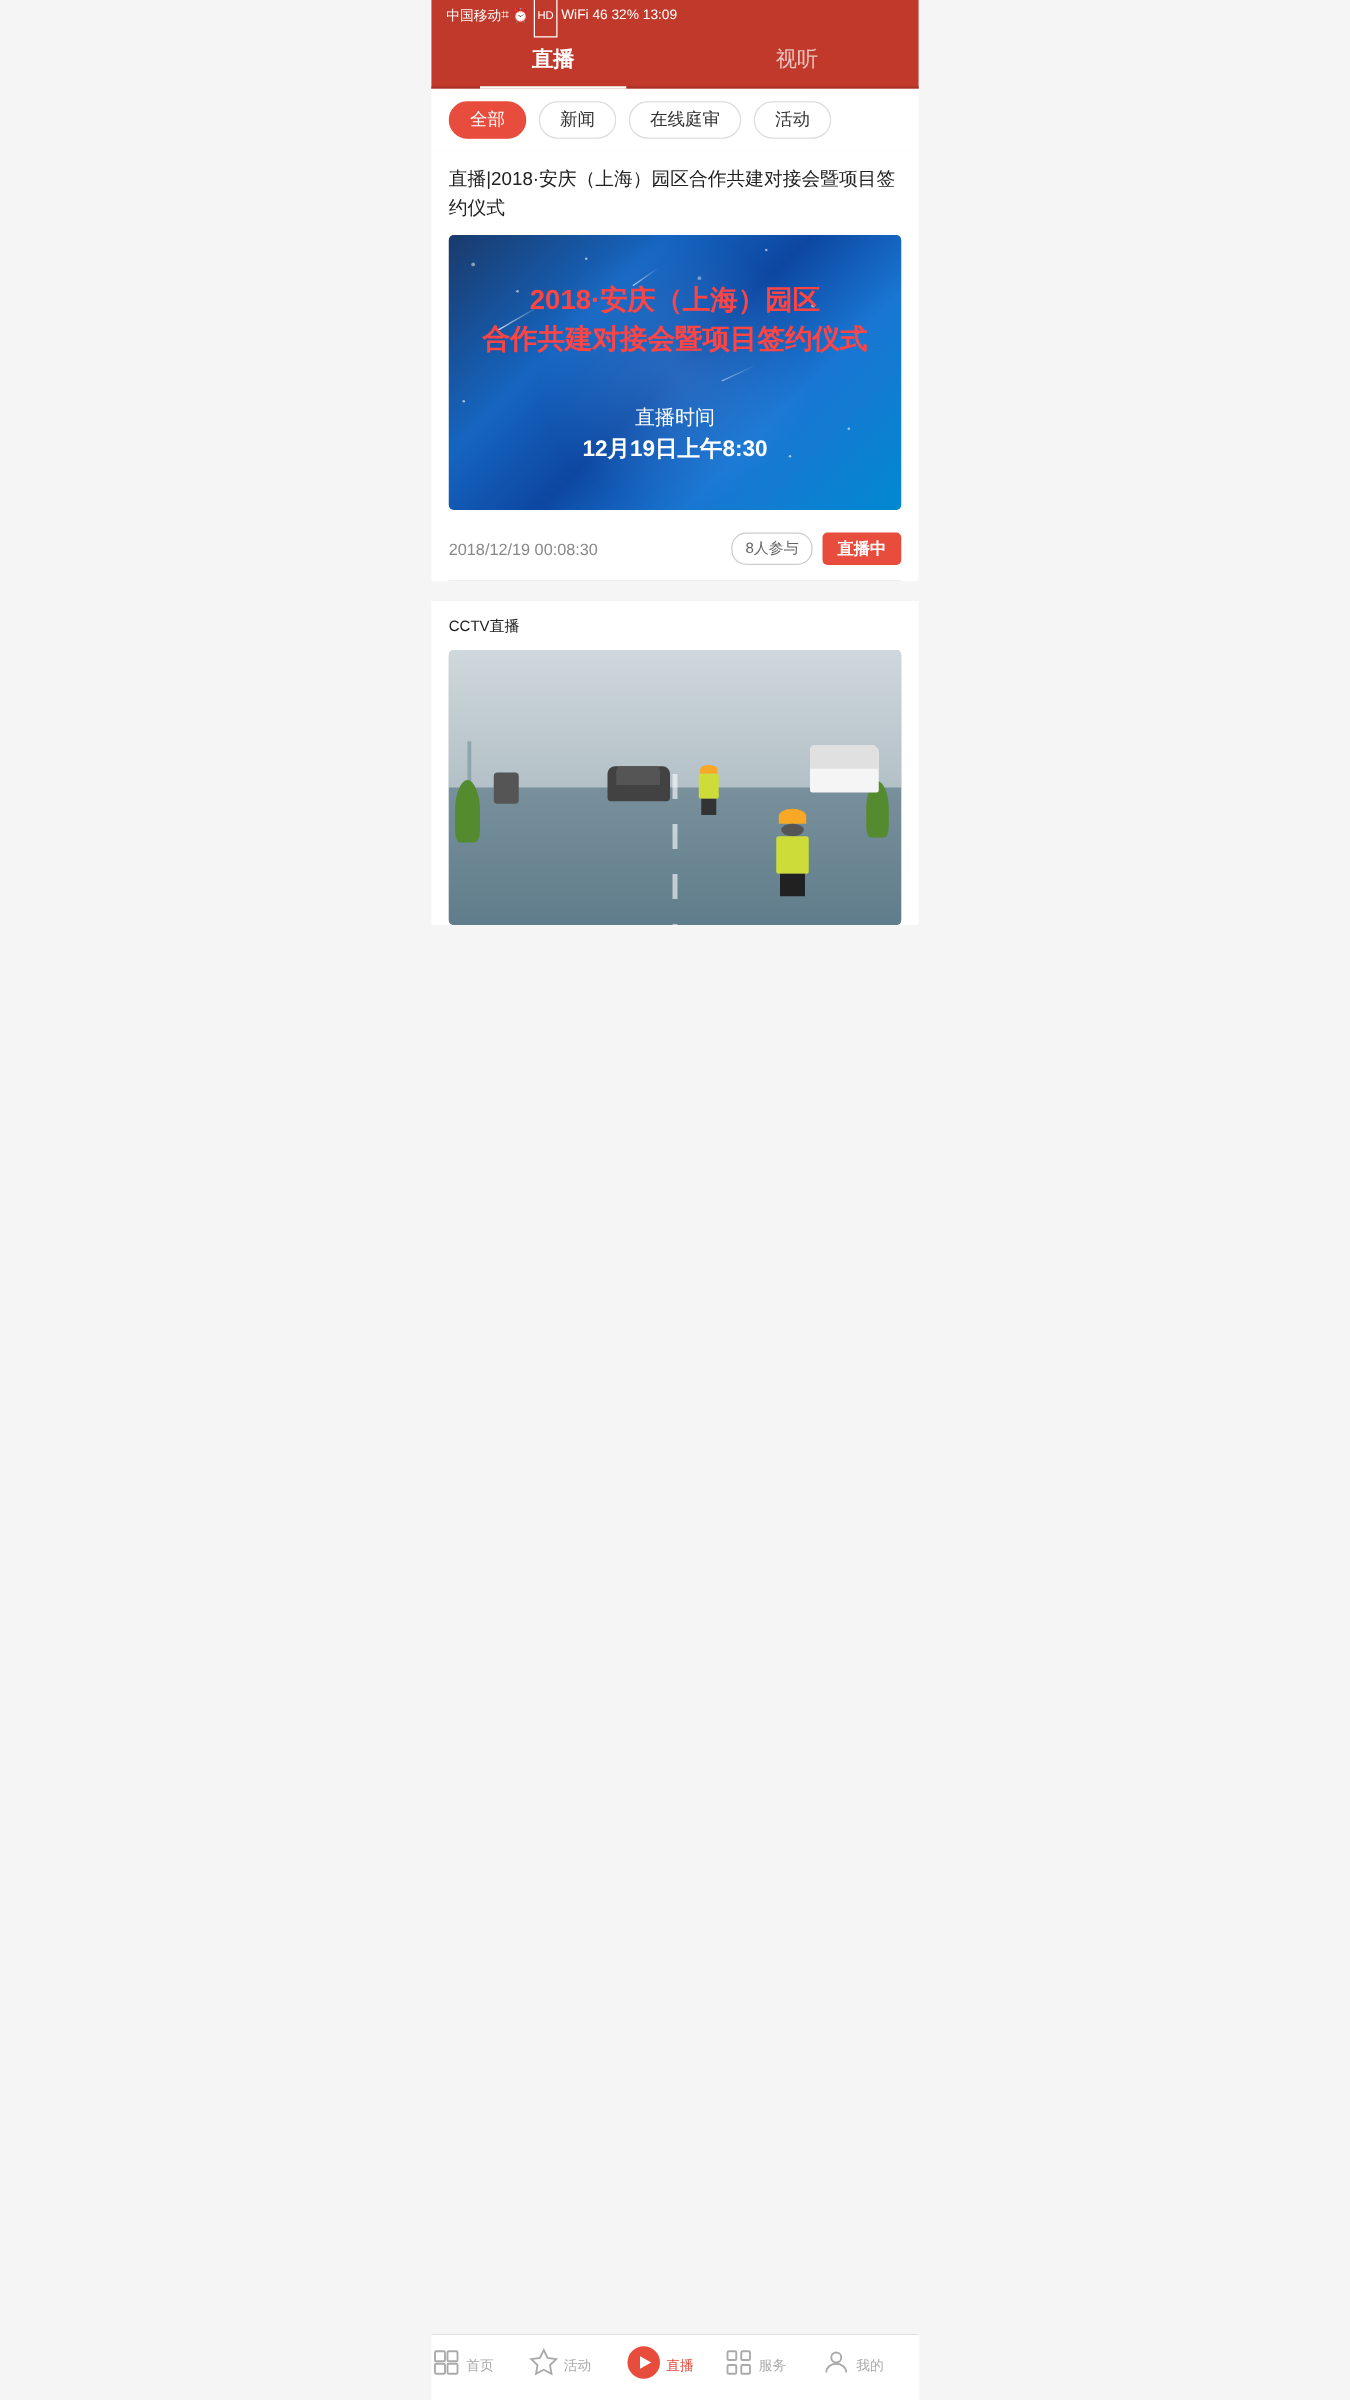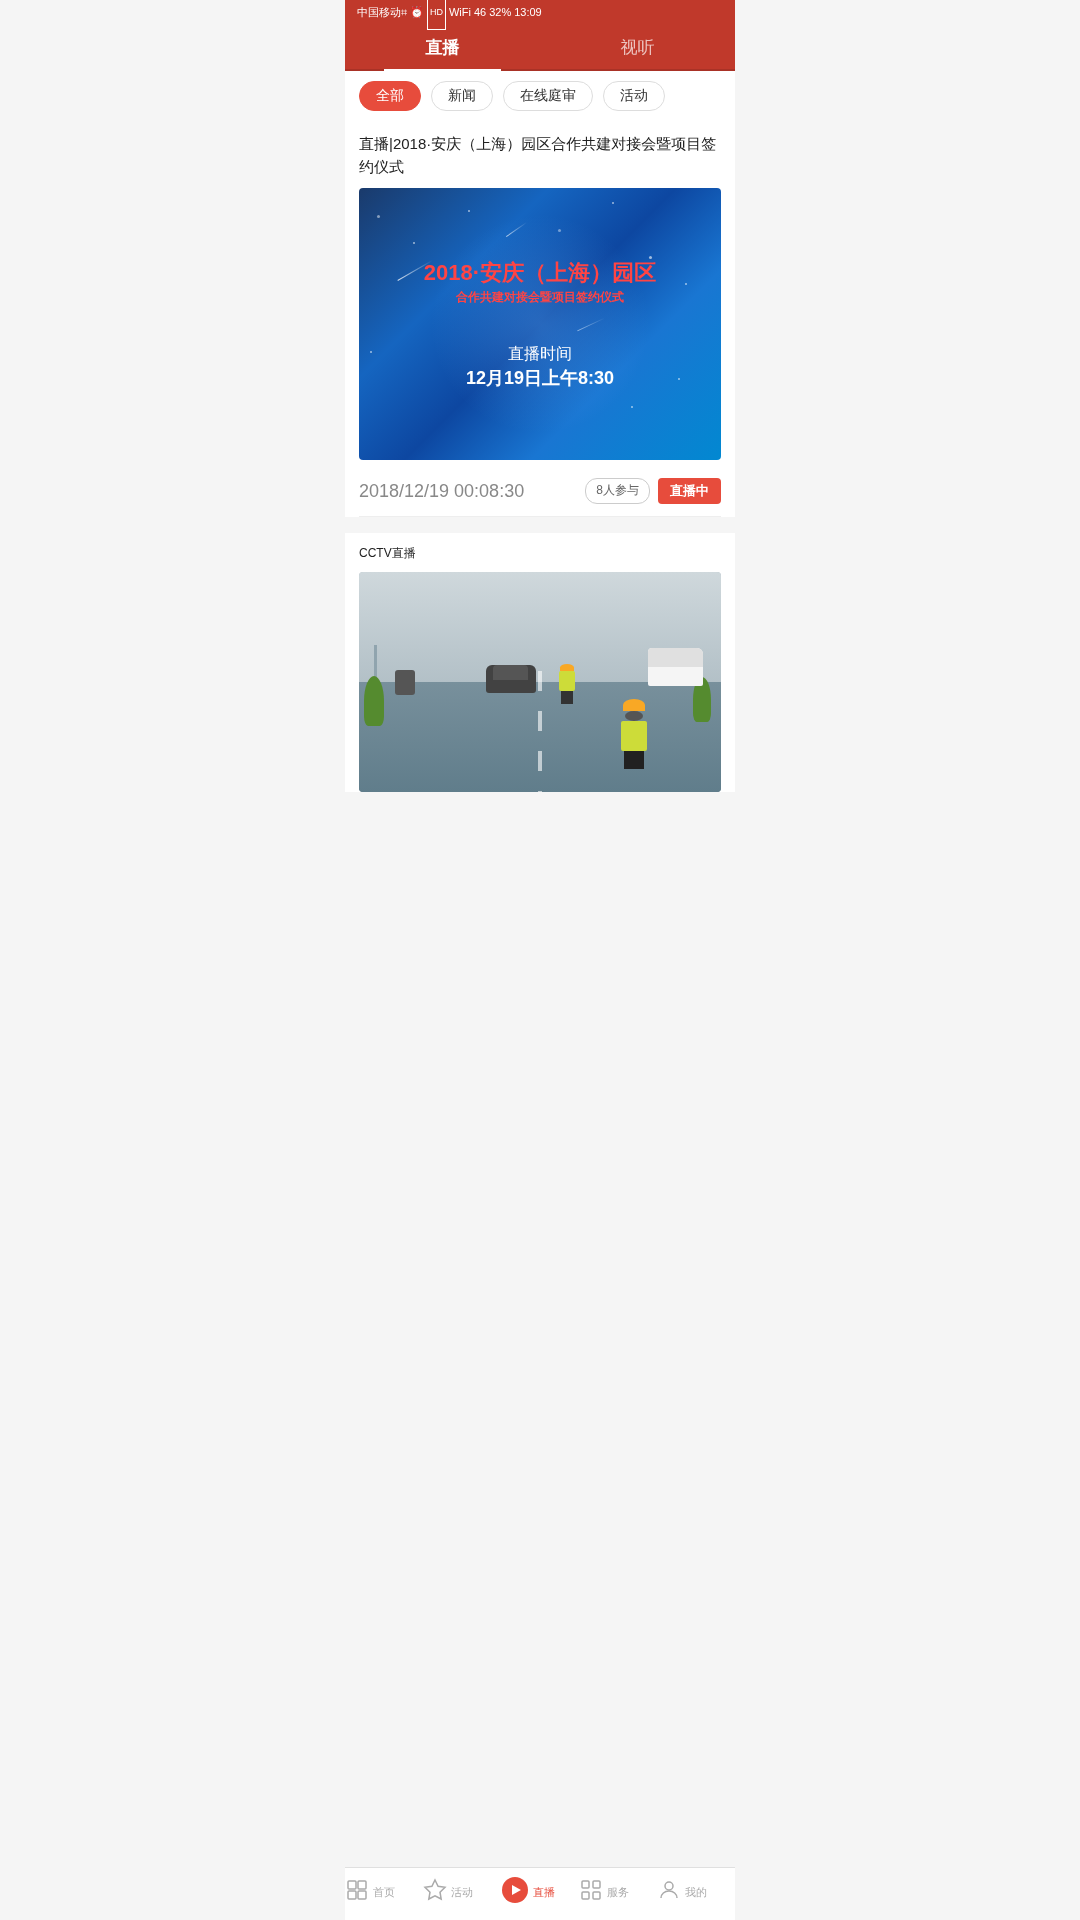--- a/index.html
+++ b/index.html
@@ -89,21 +89,21 @@
     .live-title {
       font-size: 15px;
       color: #222;
       line-height: 1.5;
       margin-bottom: 10px;
     }
 
     
     .banner {
       width: 100%;
-      height: 272px;
+      height: 220px;
       background: linear-gradient(135deg, #1a3a6b 0%, #1565c0 30%, #0d47a1 50%, #1976d2 70%, #0288d1 100%);
       border-radius: 4px;
       position: relative;
       overflow: hidden;
       display: flex;
       flex-direction: column;
       align-items: center;
       justify-content: center;
       margin-bottom: 10px;
     }
@@ -134,21 +134,21 @@
       text-align: center;
     }
     .banner-title-line1 {
       color: #ff4444;
       font-size: 22px;
       font-weight: bold;
       line-height: 1.4;
     }
     .banner-title-line2 {
       color: #ff4444;
-      font-size: 12px;
+      font-size: 22px;
       font-weight: bold;
       line-height: 1.4;
       margin-bottom: 36px;
     }
     .banner-time-label {
       color: white;
       font-size: 16px;
       line-height: 1.5;
     }
     .banner-time-value {
@@ -159,21 +159,21 @@
 
     
     .meta-row {
       display: flex;
       justify-content: space-between;
       align-items: center;
       padding: 8px 0 12px;
       border-bottom: 1px solid #eee;
     }
     .meta-date {
-      font-size: 18px;
+      font-size: 13px;
       color: #888;
     }
     .meta-right {
       display: flex;
       gap: 8px;
     }
     .participants-badge {
       border: 1px solid #ccc;
       border-radius: 12px;
       padding: 3px 10px;

